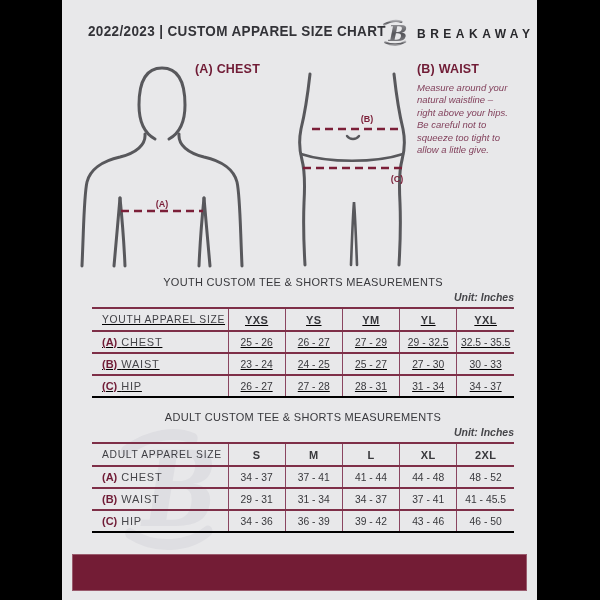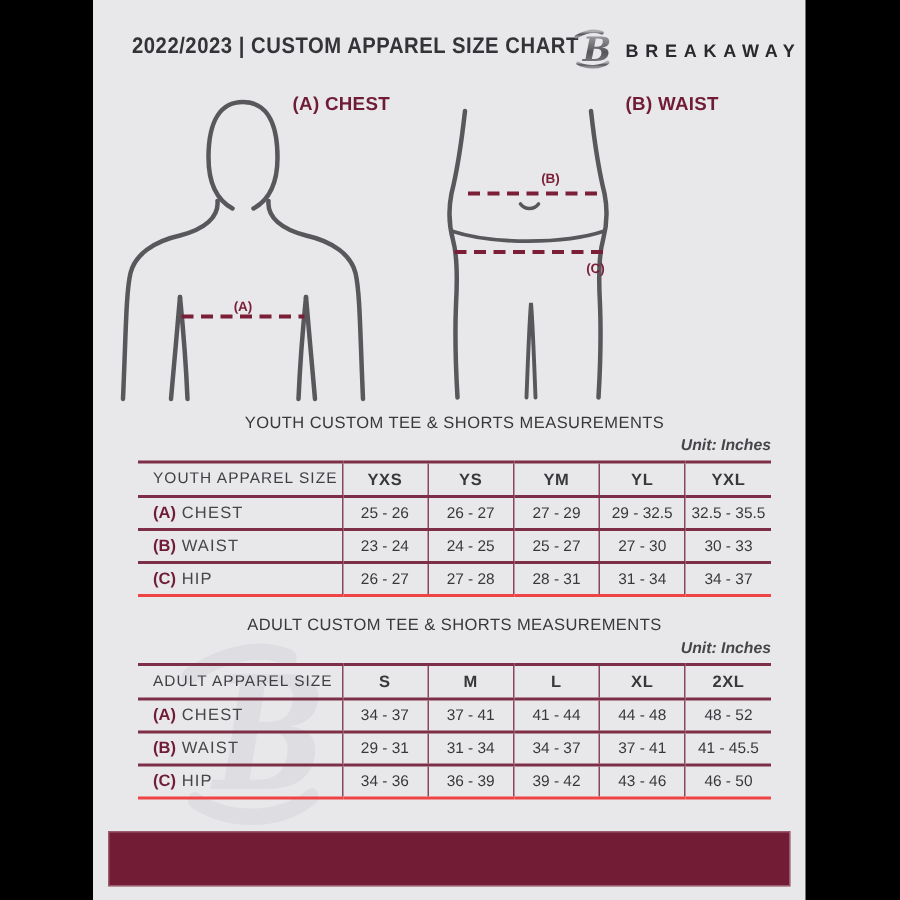--- a/index.html
+++ b/index.html
@@ -27,21 +27,21 @@
   
   .section-head{position:absolute;left:30px;width:422px;text-align:center;color:#38383c;}
   .section-head .t{font-size:11px;font-weight:normal;letter-spacing:.3px;}
   .section-head .u{font-size:10.5px;font-weight:bold;font-style:italic;color:#46464a;margin-top:3px;text-align:right;}
   .tblbox{position:absolute;left:30px;width:422px;z-index:2;}
   table.size-table{border-collapse:collapse;table-layout:fixed;width:422px;}
   .size-table col.c0{width:136px;}
   .size-table td{border-top:2px solid #7e2f48;height:20px;text-align:center;vertical-align:middle;
                  color:#38383c;font-size:10.3px;padding:0;}
   .size-table tr.head td{height:21px;}
-  .size-table tr:last-child td{border-bottom:2px solid #ef4444;margin-top:16px;}
+  .size-table tr:last-child td{border-bottom:2px solid #000000;margin-top:16px;}
   .size-table td + td{border-left:1.5px solid #8a4560;}
   .size-table td.lbl{text-align:left;padding-left:10px;letter-spacing:.7px;font-size:10.3px;color:#3f3f44;}
   .size-table tr.head td.sz{font-weight:bold;font-size:11px;letter-spacing:.4px;}
   .size-table td.rowlbl{text-align:left;padding-left:10px;font-size:11px;letter-spacing:.8px;color:#46464a;}
   .size-table td.rowlbl .pfx{font-weight:bold;color:#701c36;letter-spacing:0;}
 
   .watermark{position:absolute;z-index:1;}
   .footer-bar{position:absolute;left:10px;top:554px;width:455px;height:37px;background:#731c35;
               box-shadow:inset 0 0 0 1px rgba(255,255,255,.28);z-index:3;}
 </style>
@@ -100,33 +100,39 @@
       <text class="dash-label" x="74" y="59" text-anchor="middle">(B)</text>
       <line x1="10" y1="105" x2="112" y2="105" stroke="#7b1f38" stroke-width="2.6" stroke-dasharray="8 5"></line>
       <text class="dash-label" x="104" y="119" text-anchor="middle">(C)</text>
     </svg>
 
     <div class="guide" style="left:133px;top:62px;">
       <h3>(A) CHEST</h3>
     </div>
     <div class="guide" style="left:355px;top:62px;">
       <h3>(B) WAIST</h3>
+      <p>Measure around your
+natural waistline –
+right above your hips.
+Be careful not to
+squeeze too tight to
+allow a little give.</p>
     </div>
 
     <svg class="watermark" style="left:51px;top:416px;" width="118" height="140" viewBox="0 0 28 28" preserveAspectRatio="none">
       <path d="M3 7 C 9 3.5, 15 3, 19 4.5" stroke="#dedee2" stroke-width="2.2" fill="none" stroke-linecap="round"></path>
       <text x="7" y="22" font-family="'DejaVu Serif',serif" font-style="italic" font-weight="bold" font-size="21" fill="#dedee2">B</text>
       <path d="M4 23.5 C 10 26.8, 18 26.2, 22.5 23" stroke="#dedee2" stroke-width="2.2" fill="none" stroke-linecap="round"></path>
     </svg>
 
     <div class="section-head" style="top:276px;">
       <div class="t">YOUTH CUSTOM TEE &amp; SHORTS MEASUREMENTS</div>
       <div class="u">Unit: Inches</div>
     </div>
-    <div class="tblbox" style="top:307px;">
+    <div class="tblbox" style="top:307px;text-decoration:underline;">
       <table class="size-table">
         <colgroup>
             <col class="c0">
             <col>
             <col>
             <col>
             <col>
             <col>
           </colgroup>
         <tbody>

